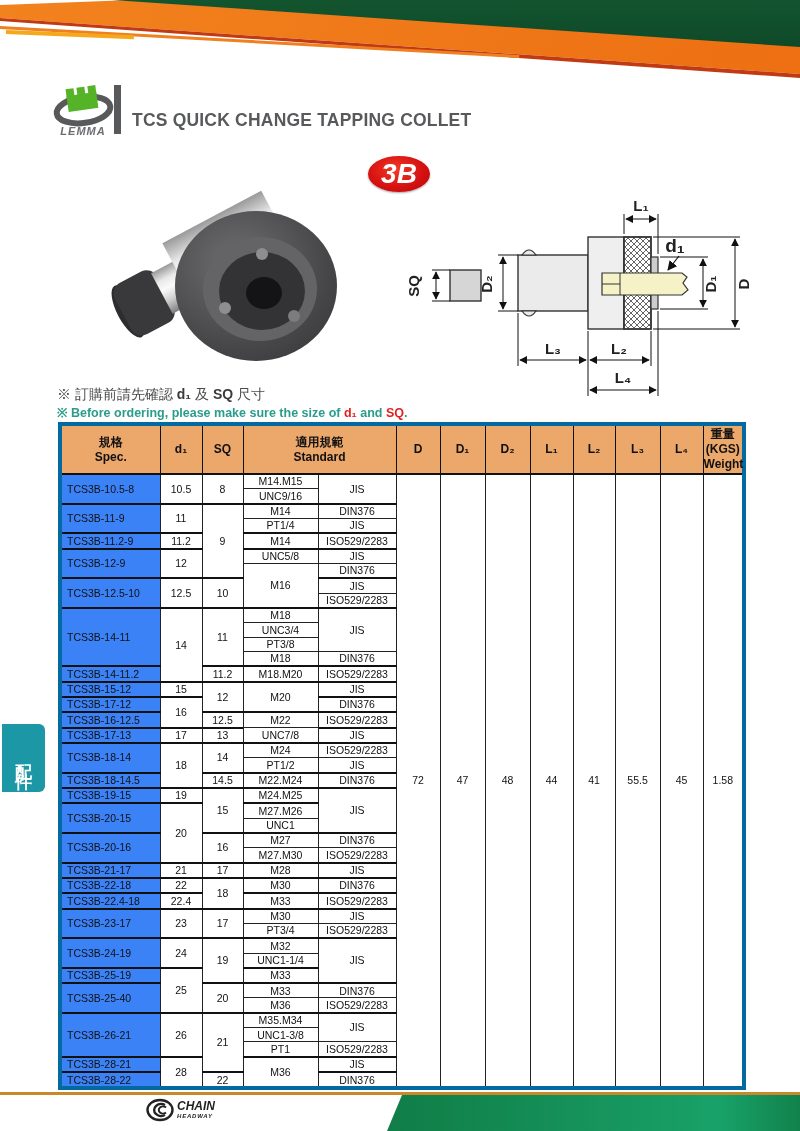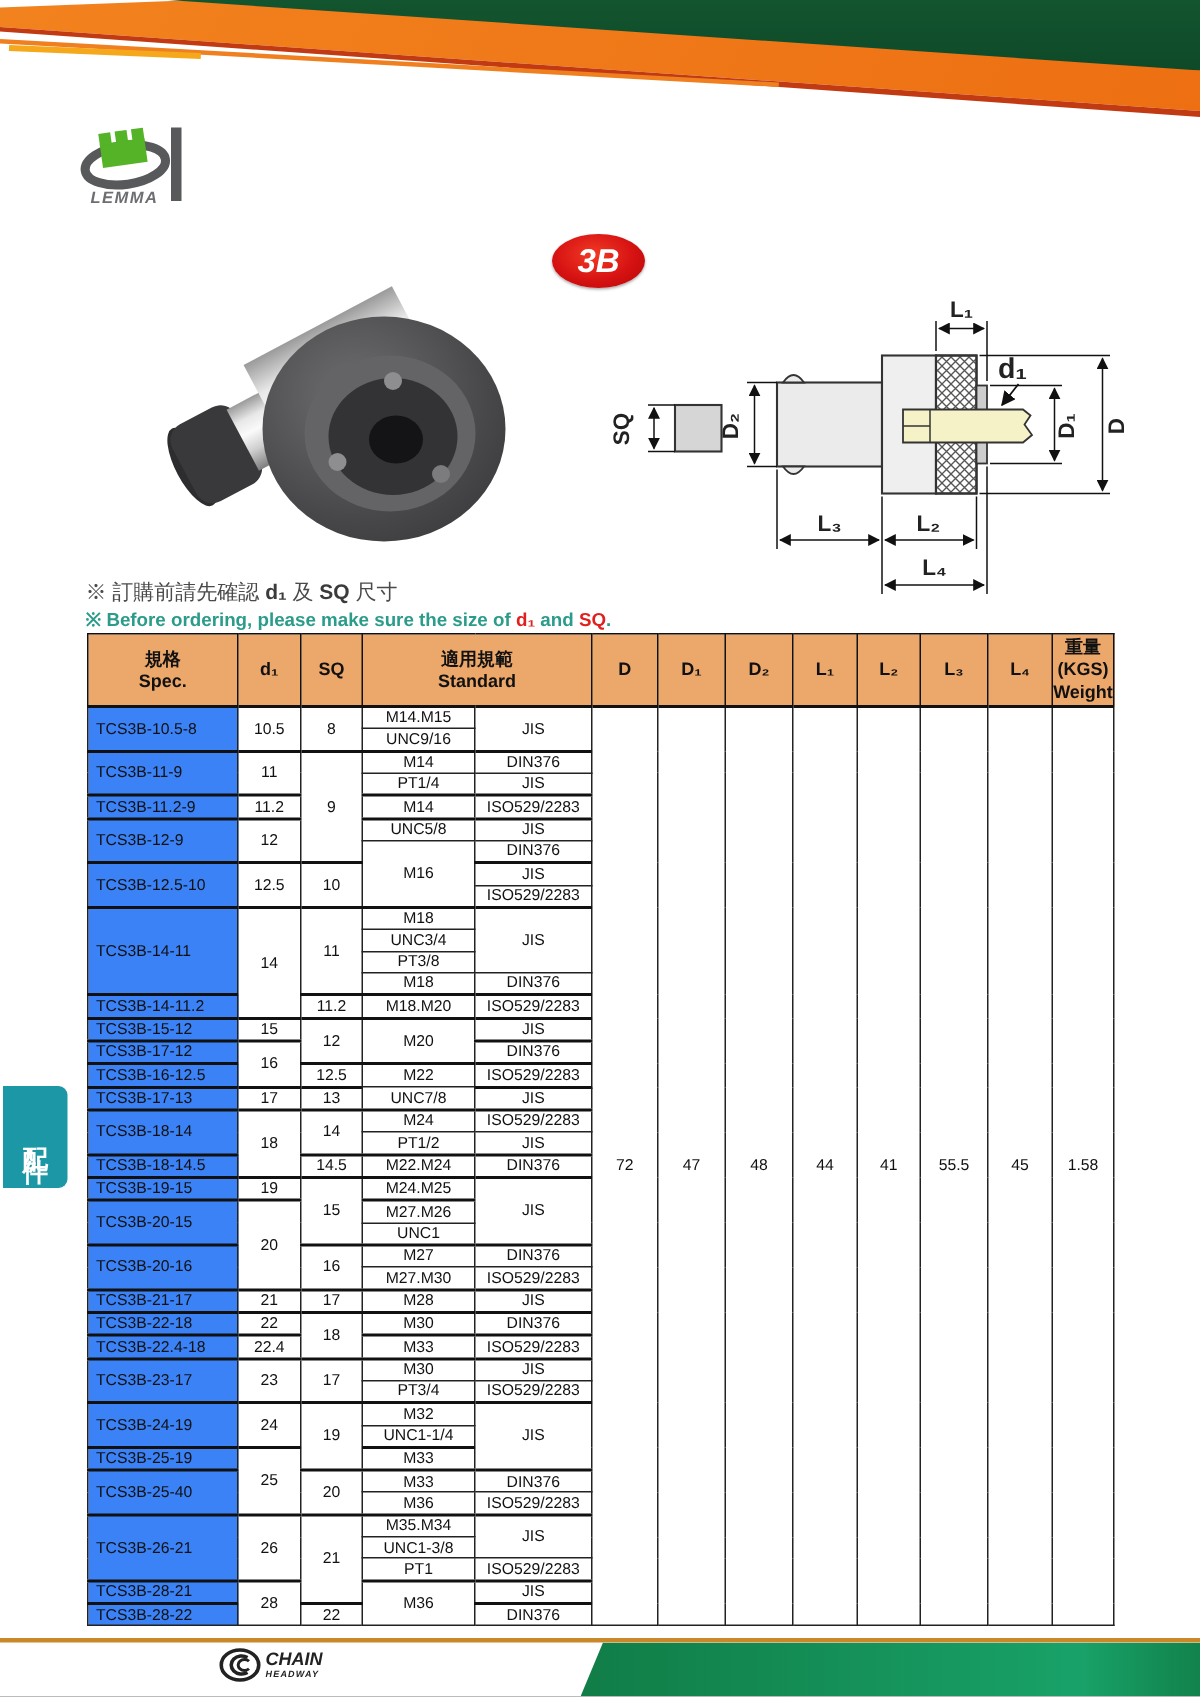--- a/index.html
+++ b/index.html
@@ -22,35 +22,35 @@
   
   .logo{position:absolute;left:50px;top:80px;width:66px;height:58px;}
   .tbar{position:absolute;left:114px;top:85px;width:7px;height:49px;background:#58595b;}
   .title-zh{position:absolute;left:132px;top:79px;font-size:27px;font-weight:bold;color:#58595b;
       letter-spacing:4px;white-space:nowrap;}
   .title-en{position:absolute;left:132px;top:110px;font-size:17.5px;font-weight:bold;color:#58595b;
       letter-spacing:0.2px;white-space:nowrap;}
   
   .badge{position:absolute;left:368px;top:156px;width:62px;height:36px;border-radius:50%;
       background:radial-gradient(ellipse at 45% 38%,#f23a25 0%,#d61212 55%,#b40505 100%);
-      color:#fff;font-weight:bold;font-style:italic;font-size:22px;display:flex;
+      color:#fff;font-weight:bold;font-style:italic;font-size:28px;display:flex;
       align-items:center;justify-content:center;box-shadow:0 1px 2px rgba(0,0,0,.35);}
   
   .photo{position:absolute;left:104px;top:156px;width:234px;height:212px;}
   .diagram{position:absolute;left:388px;top:166px;width:410px;height:238px;}
   .dim-t{font-size:15px;font-weight:600;fill:#222;}
   .dim-big{font-size:19px;font-weight:600;fill:#222;}
   
   .note1{position:absolute;left:57px;top:386px;font-size:14px;color:#4a4a4a;white-space:nowrap;}
   .note1 b{color:#3b3b3b;}
   .note2{position:absolute;left:57px;top:404px;font-size:12.5px;font-weight:bold;color:#2b9c8a;white-space:nowrap;}
   .note2 .rd{color:#e21f1f;}
   
   .tblwrap{position:absolute;left:58px;top:422px;width:684px;}
-  table.tbl{border-collapse:collapse;table-layout:fixed;width:684px;border:1px solid #0369a1;}
+  table.tbl{border-collapse:collapse;table-layout:fixed;width:684px;border:4px solid #0369a1;}
   .tbl th{background:#eca76b;border:1px solid #111;font-size:12px;font-weight:bold;
       padding:1px 0;line-height:1.25;color:#111;}
   .tbl td{border:1px solid #222;font-size:10.5px;line-height:1;text-align:center;
       padding:0 1px;height:13.33px;color:#111;background:#fff;}
   .tbl thead tr{height:44px;}
   .tbl td.spec{background:#3b82f6;text-align:left;padding-left:5px;}
   .tbl tr.g td{border-top:2px solid #111;}
   
   .sidetab{position:absolute;left:2px;top:724px;width:43px;height:68px;background:#1b97a5;
       border-radius:0 6px 6px 0;display:flex;align-items:center;justify-content:center;}
@@ -81,20 +81,21 @@
     <g transform="rotate(-8 33 26)">
       <ellipse cx="33" cy="30" rx="27" ry="13" fill="none" stroke="#58595b" stroke-width="6"></ellipse>
       <rect x="18" y="14" width="30" height="16" fill="#54b327"></rect>
       <rect x="18" y="7" width="8" height="9" fill="#54b327"></rect>
       <rect x="29" y="7" width="8" height="9" fill="#54b327"></rect>
       <rect x="40" y="7" width="8" height="9" fill="#54b327"></rect>
     </g>
     <text x="33" y="55" text-anchor="middle" font-size="11" font-weight="bold" font-style="italic" fill="#6d6e71" letter-spacing="1">LEMMA</text>
   </svg>
   <div class="tbar"></div>
+  <div class="title-en">TCS QUICK CHANGE TAPPING COLLET</div>
 
   <svg class="photo" viewBox="0 0 234 212">
     <defs>
       <linearGradient id="met" x1="0" y1="0" x2="0" y2="1">
         <stop offset="0" stop-color="#9a9a9a"></stop>
           <stop offset="0.25" stop-color="#e8e8e8"></stop>
         <stop offset="0.45" stop-color="#fafafa"></stop>
           <stop offset="0.7" stop-color="#cfcfcf"></stop>
         <stop offset="1" stop-color="#7e7e80"></stop>
       </linearGradient>

